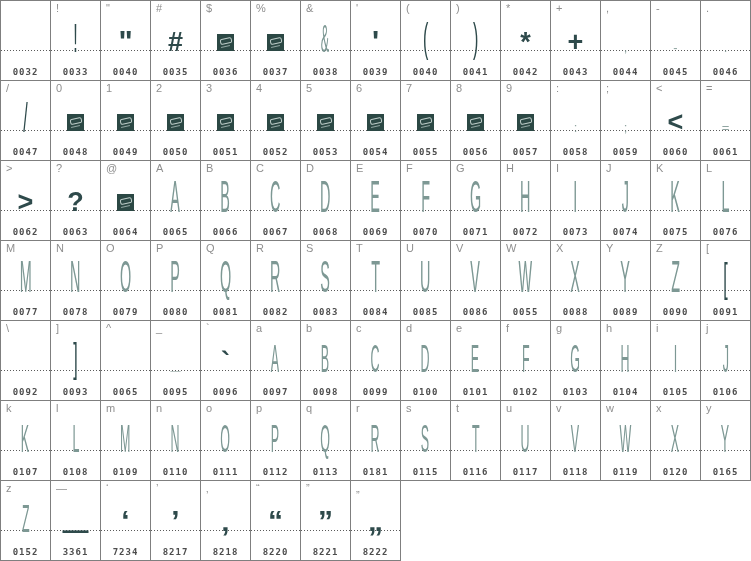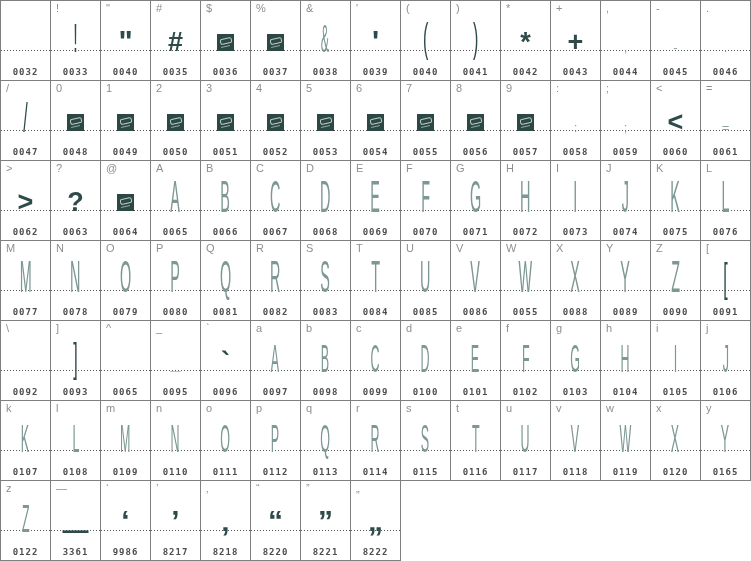--- a/index.html
+++ b/index.html
@@ -708,21 +708,21 @@
     <div class="gwrap">
           <span class="s-thin-sm">Q</span>
         </div>
     <span class="code">0113</span>
   </div>
       <div class="cell">
     <span class="label">r</span>
     <div class="gwrap">
           <span class="s-thin-sm">R</span>
         </div>
-    <span class="code">0114</span>
+    <span class="code">0181</span>
   </div>
       <div class="cell">
     <span class="label">s</span>
     <div class="gwrap">
           <span class="s-thin-sm">S</span>
         </div>
     <span class="code">0115</span>
   </div>
       <div class="cell">
     <span class="label">t</span>
@@ -766,35 +766,35 @@
         </div>
     <span class="code">0165</span>
   </div>
     </div>
     <div class="row">
       <div class="cell">
     <span class="label">z</span>
     <div class="gwrap">
           <span class="s-thin-sm">Z</span>
         </div>
-    <span class="code">0122</span>
+    <span class="code">0152</span>
   </div>
       <div class="cell">
     <span class="label">—</span>
     <div class="gwrap">
           <span class="s-dash">—</span>
         </div>
     <span class="code">3361</span>
   </div>
       <div class="cell">
     <span class="label">‘</span>
     <div class="gwrap">
           <span class="s-quote">‘</span>
         </div>
-    <span class="code">9986</span>
+    <span class="code">7234</span>
   </div>
       <div class="cell">
     <span class="label">’</span>
     <div class="gwrap">
           <span class="s-quote">’</span>
         </div>
     <span class="code">8217</span>
   </div>
       <div class="cell">
     <span class="label">‚</span>

